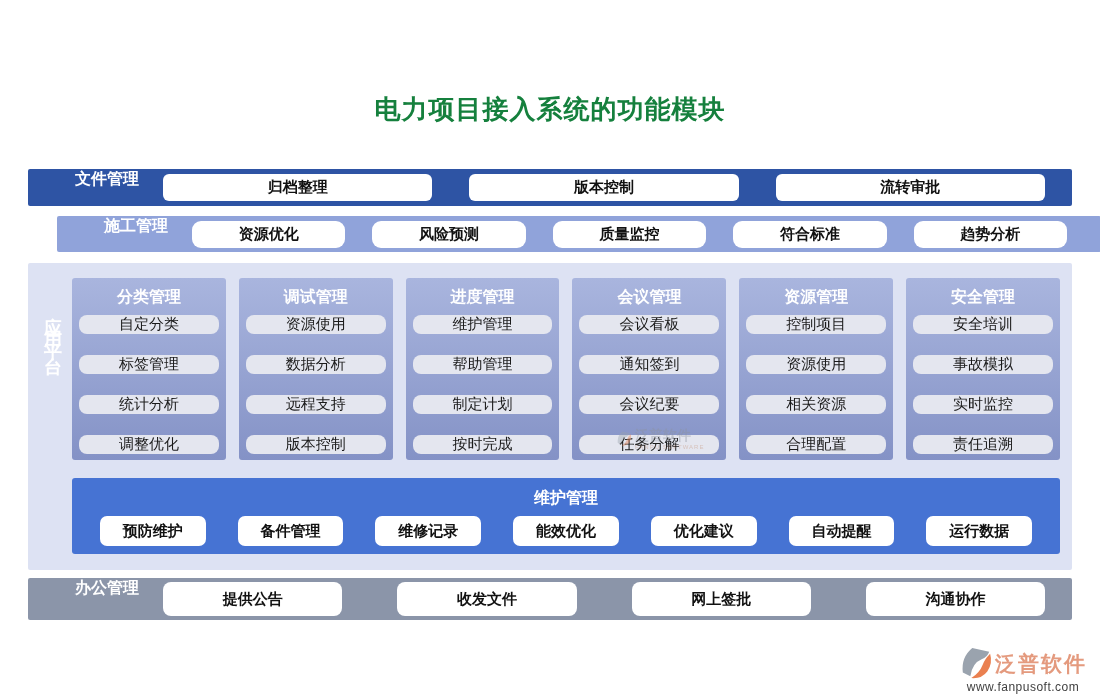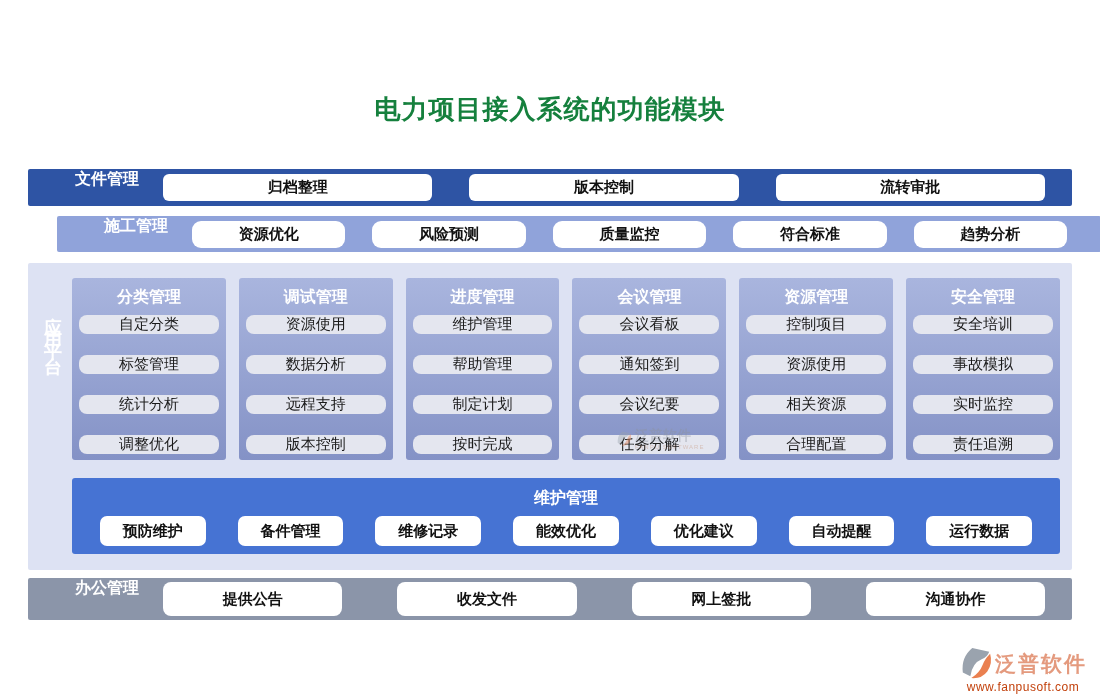--- a/index.html
+++ b/index.html
@@ -50,21 +50,21 @@
   
   .watermark { position:absolute; left:588px; top:165px; display:flex; align-items:center; gap:3px; opacity:0.40; }
   .wm-text { display:flex; flex-direction:column; line-height:1; }
   .wm-brand { font-size:14px; font-weight:bold; color:#8d939e; }
   .wm-sub { font-size:6px; color:#c08a6d; letter-spacing:1px; margin-top:2px; }
 
   
   .footer-logo { position:absolute; right:13px; bottom:6px; display:flex; flex-direction:column; align-items:center; }
   .footer-top { display:flex; align-items:center; gap:2px; }
   .brand { font-size:21px; font-weight:bold; color:#e49a7e; letter-spacing:2px; }
-  .url { font-size:12px; color:#c2410c; letter-spacing:0.5px; margin-top:0px; }
+  .url { font-size:12px; color:#404040; letter-spacing:0.5px; margin-top:0px; }
 </style>
 </head>
 <body>
 
 <div class="canvas">
 
   <h1 class="title">电力项目接入系统的功能模块</h1>
 
   <div class="strip strip-file">
     <span class="strip-label">文件管理</span>

